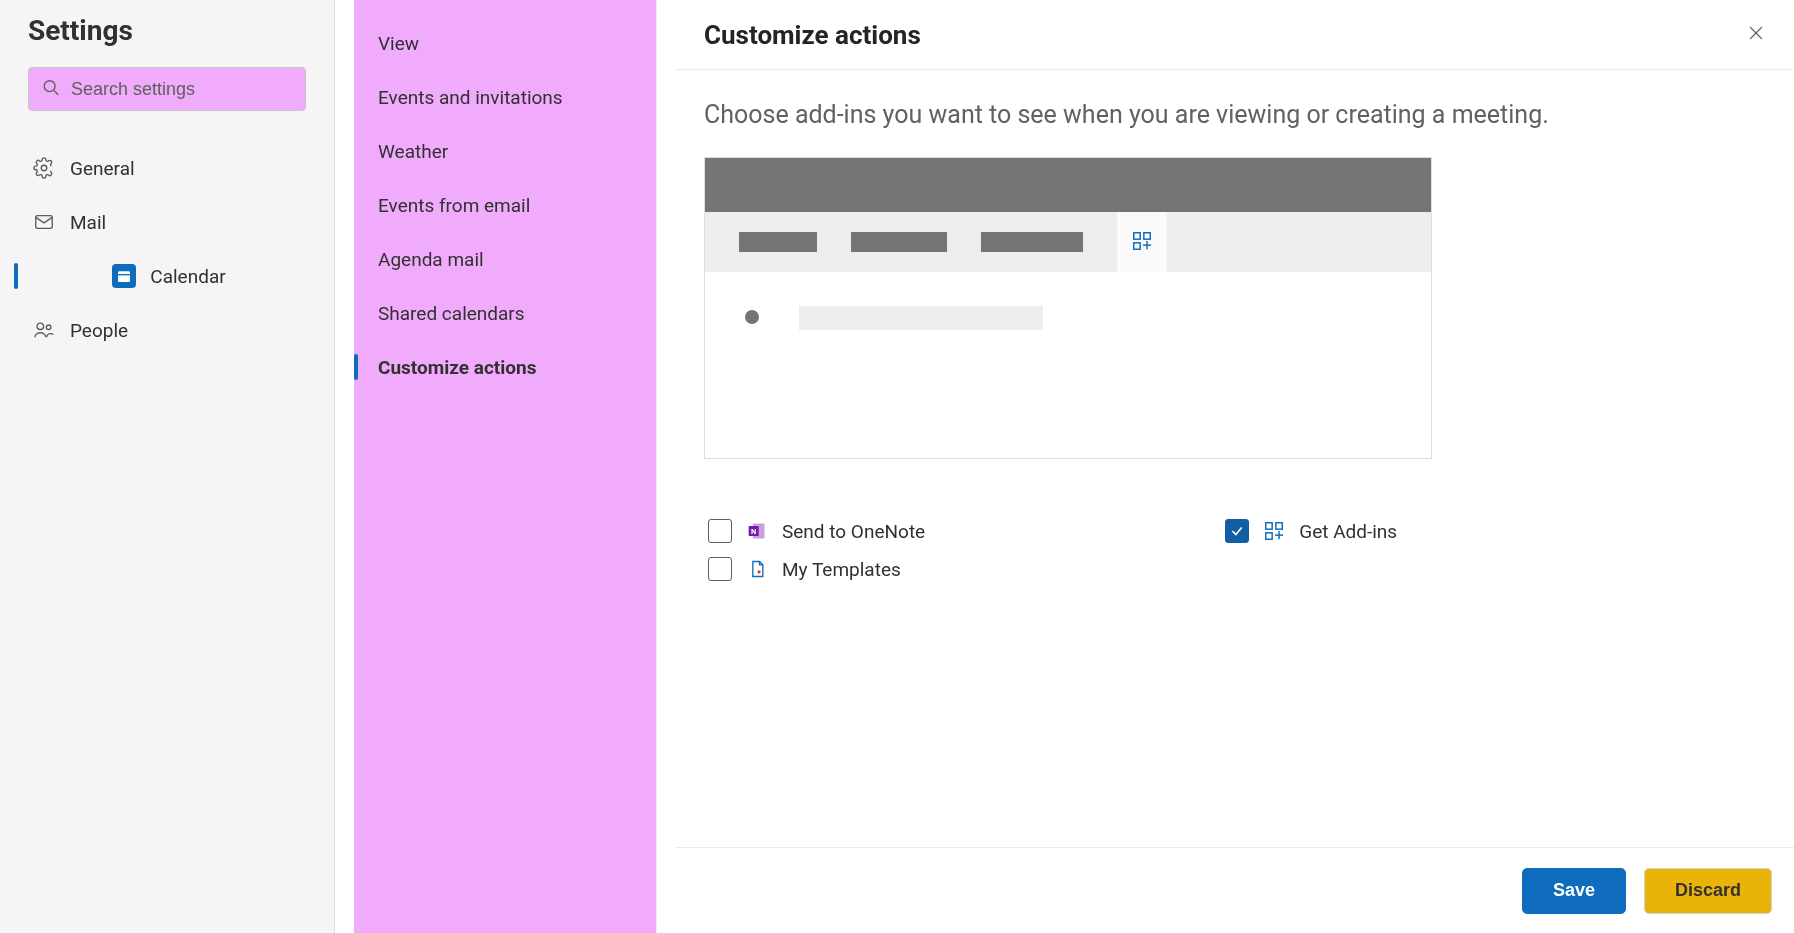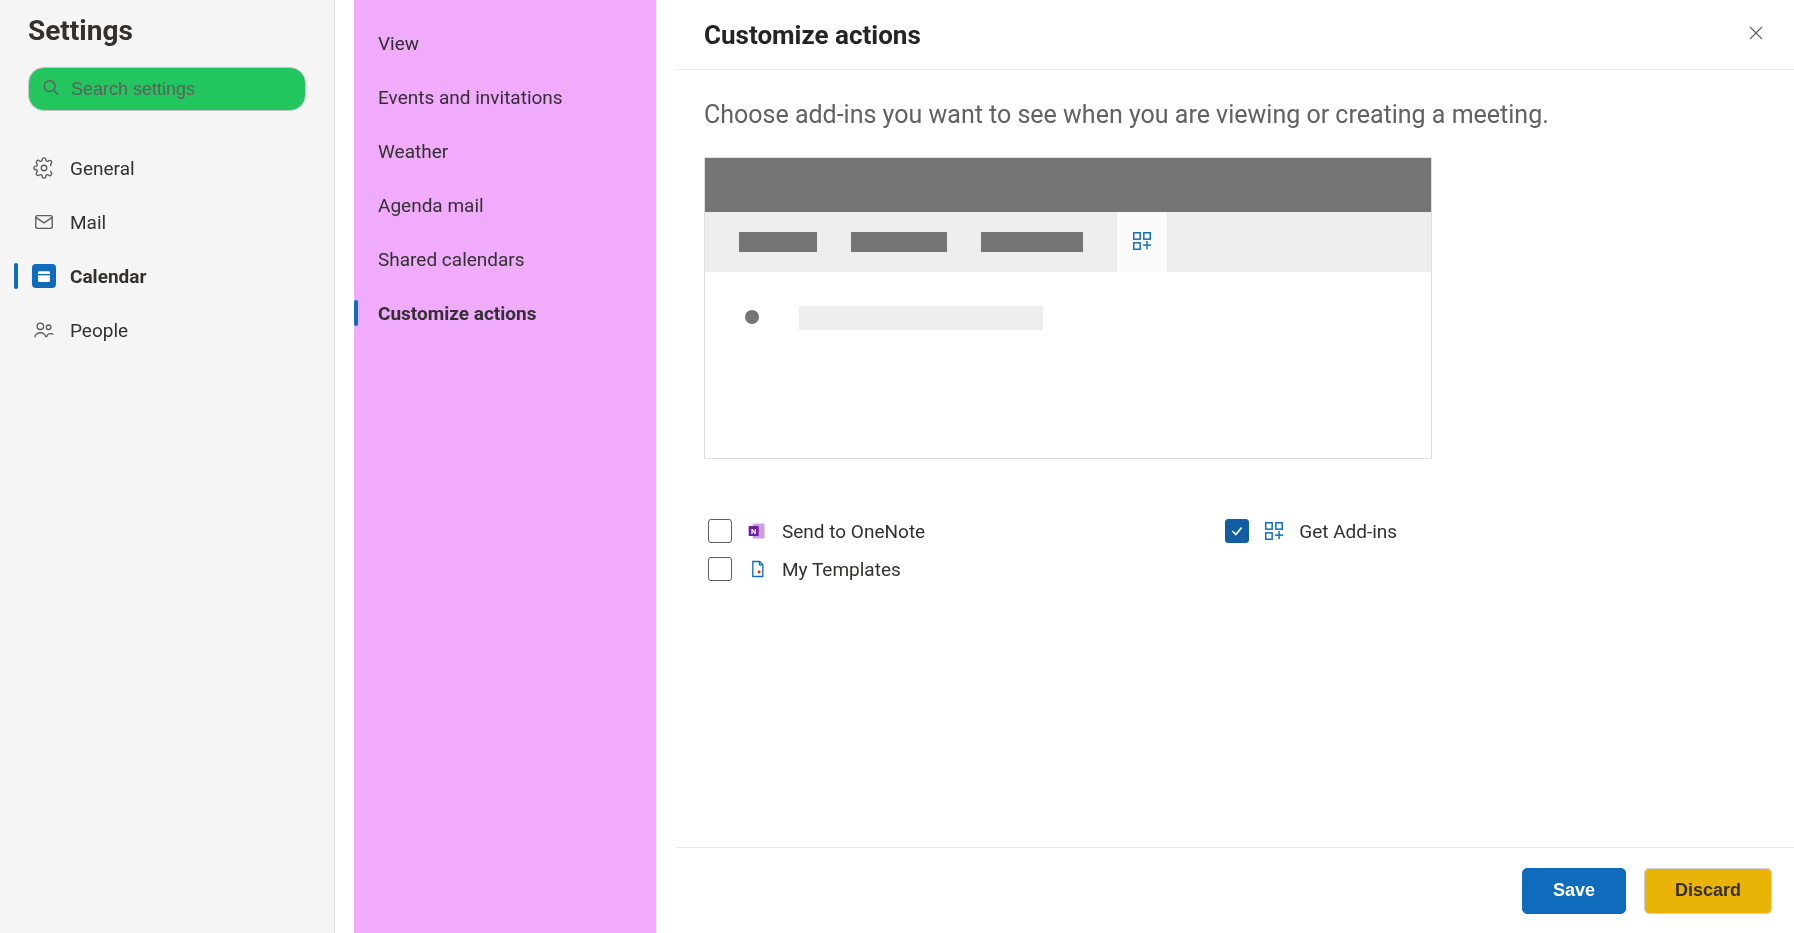--- a/index.html
+++ b/index.html
@@ -33,24 +33,24 @@
     color: #323130;
   }
   .search-wrap {
     position: relative;
     margin-bottom: 30px;
   }
   .search-input {
     width: 100%;
     height: 44px;
     border: 1px solid #c8c6c4;
-    border-radius: 16px;
+    border-radius: 4px;
     padding: 0 12px 0 42px;
     font-size: 18px;
-    background: #22c55e;
+    background: #f0abfc;
     color: #323130;
     outline: none;
   }
   .search-input::placeholder { color: #605e5c; }
   .search-icon-wrap {
     position: absolute;
     left: 14px;
     top: 50%;
     transform: translateY(-50%);
     color: #605e5c;
@@ -69,21 +69,21 @@
   }
   .cat-item .cat-icon {
     width: 24px;
     height: 24px;
     margin-right: 14px;
     display: inline-flex;
     align-items: center;
     justify-content: center;
     color: #605e5c;
   }
-  .cat-item.selected { font-weight: 700; }
+  .cat-item.selected { font-weight: 400; justify-content: center; }
   .cat-item.selected::before {
     content: "";
     position: absolute;
     left: -2px;
     top: 14px;
     bottom: 14px;
     width: 4px;
     border-radius: 2px;
     background: #0f6cbd;
   }
@@ -342,20 +342,23 @@
       <li class="sub-item">
           <span>View</span>
         </li>
       <li class="sub-item">
           <span>Events and invitations</span>
         </li>
       <li class="sub-item">
           <span>Weather</span>
         </li>
       <li class="sub-item">
+          <span>Events from email</span>
+        </li>
+      <li class="sub-item">
           <span>Agenda mail</span>
         </li>
       <li class="sub-item">
           <span>Shared calendars</span>
         </li>
       <li class="sub-item selected">
           <span>Customize actions</span>
         </li>
     </ul>
   </nav>

